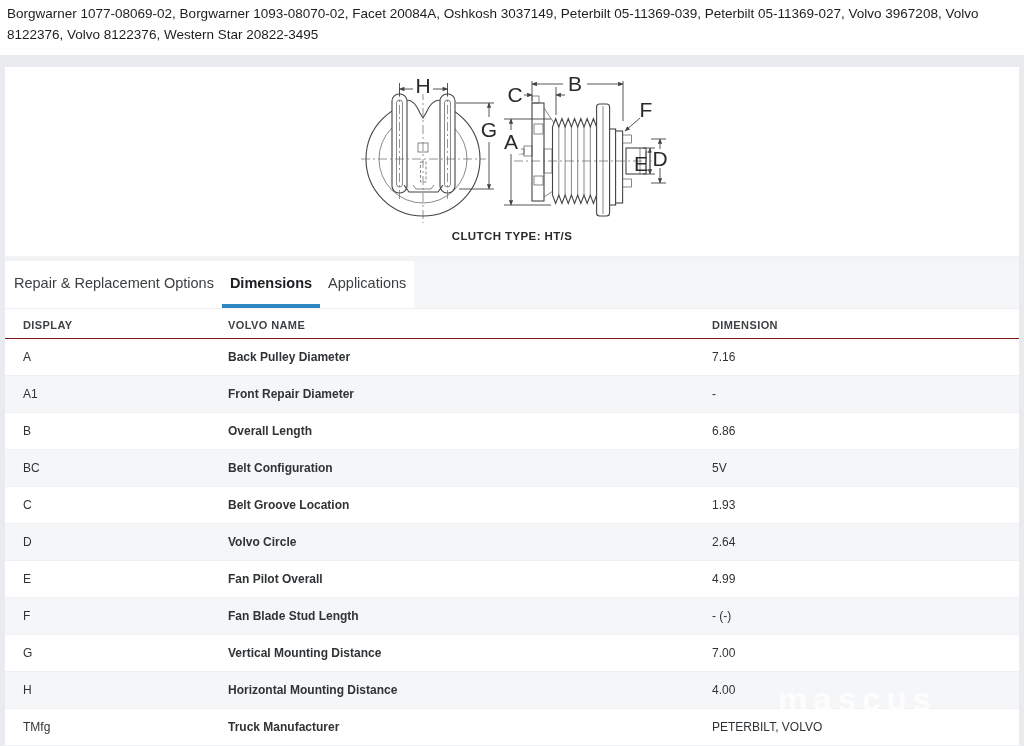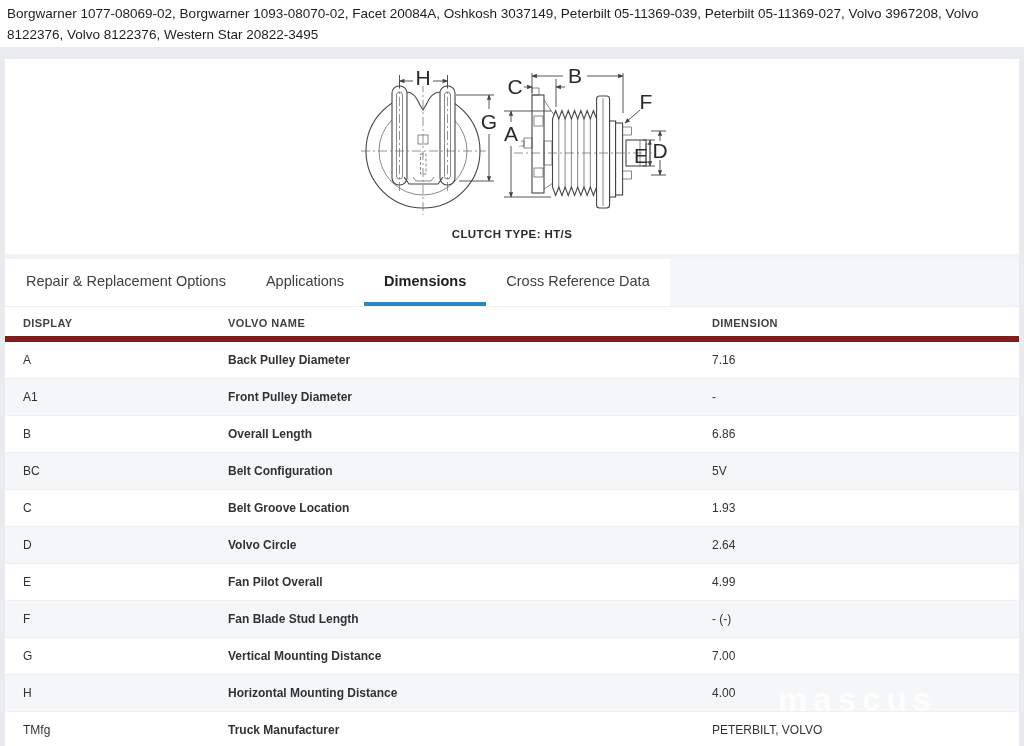--- a/index.html
+++ b/index.html
@@ -5,59 +5,59 @@
   html,body{margin:0;padding:0;}
   body{
     width:1024px;height:746px;overflow:hidden;
     background:#e9ebee;
     font-family:"Liberation Sans",sans-serif;
     position:relative;
   }
   
   .top-header{
     background:#fff;
-    height:47px;box-sizing:border-box;
+    height:55px;box-sizing:border-box;
     padding:3px 10px 0 7px;
     font-size:13.5px;line-height:21px;color:#1e1e20;
   }
   
   .card{
     margin:12px 5px 0 5px;
     background:#fff;
     min-height:700px;
   }
   
   .diagram-section{padding-top:6px;text-align:center;}
   .diagram-svg{display:block;margin:0 auto;}
   .diagram-caption{
     font-size:11.5px;font-weight:700;letter-spacing:.4px;color:#2a2a2a;
-    margin:10px 0 14px 0;
+    margin:4px 0 14px 0;
   }
   .section-gap{height:5px;background:#f2f3f5;}
   
   .tabs{
     display:flex;align-items:stretch;height:47px;
     background:#fff;border-bottom:1px solid #eceef0;
     padding-left:1px;
   }
   .tab{
     display:flex;align-items:center;
-    padding:0 20px;font-size:14.5px;color:#3c4043;
+    padding:0 8px;font-size:14.5px;color:#3c4043;
     border-bottom:4px solid transparent;box-sizing:border-box;
     cursor:pointer;white-space:nowrap;text-align:center;
   }
   .tab.active{font-weight:700;color:#202124;border-bottom-color:#2e86c0;}
   .tab-filler{flex:1;background:#f5f6f8;}
   
   table.dim-table{width:100%;border-collapse:collapse;table-layout:fixed;margin-top:2px;}
   .dim-table col.c1{width:205px;}
   .dim-table col.c2{width:484px;}
   .dim-table th{
     text-align:left;font-size:11px;font-weight:700;letter-spacing:.4px;color:#3f4245;
-    padding:8px 0 7px 18px;border-bottom:6px solid #7f1d1d;
+    padding:8px 0 7px 18px;border-bottom:1px solid #7f1d1d;
   }
   .dim-table td{
     font-size:12px;color:#303336;
     padding:11px 0 11px 18px;border-bottom:1px solid #eef0f2;
   }
   .dim-table td.value{font-weight:700;}
   .dim-table tbody tr:nth-child(even){background:#f5f6f8;}
   
   .watermark{
     position:absolute;left:778px;top:681px;z-index:5;
@@ -185,23 +185,22 @@
         <text class="dtxt" x="304" y="93" text-anchor="middle">D</text>
       </g>
     </svg>
     <div class="diagram-caption">CLUTCH TYPE: HT/S</div>
   </div>
 
   <div class="section-gap"></div>
 
   <div class="tabs">
     <div class="tab">Repair &amp; Replacement Options</div>
+    <div class="tab active">Dimensions</div>
     <div class="tab">Applications</div>
-    <div class="tab active">Dimensions</div>
-    <div class="tab">Cross Reference Data</div>
     <div class="tab-filler"></div>
   </div>
 
   <table class="dim-table">
     <colgroup>
         <col class="c1">
         <col class="c2">
         <col>
       </colgroup>
     <thead>
@@ -212,21 +211,21 @@
       </tr>
     </thead>
     <tbody>
       <tr>
         <td>A</td>
         <td class="value">Back Pulley Diameter</td>
         <td>7.16</td>
       </tr>
       <tr>
         <td>A1</td>
-        <td class="value">Front Pulley Diameter</td>
+        <td class="value">Front Repair Diameter</td>
         <td>-</td>
       </tr>
       <tr>
         <td>B</td>
         <td class="value">Overall Length</td>
         <td>6.86</td>
       </tr>
       <tr>
         <td>BC</td>
         <td class="value">Belt Configuration</td>

